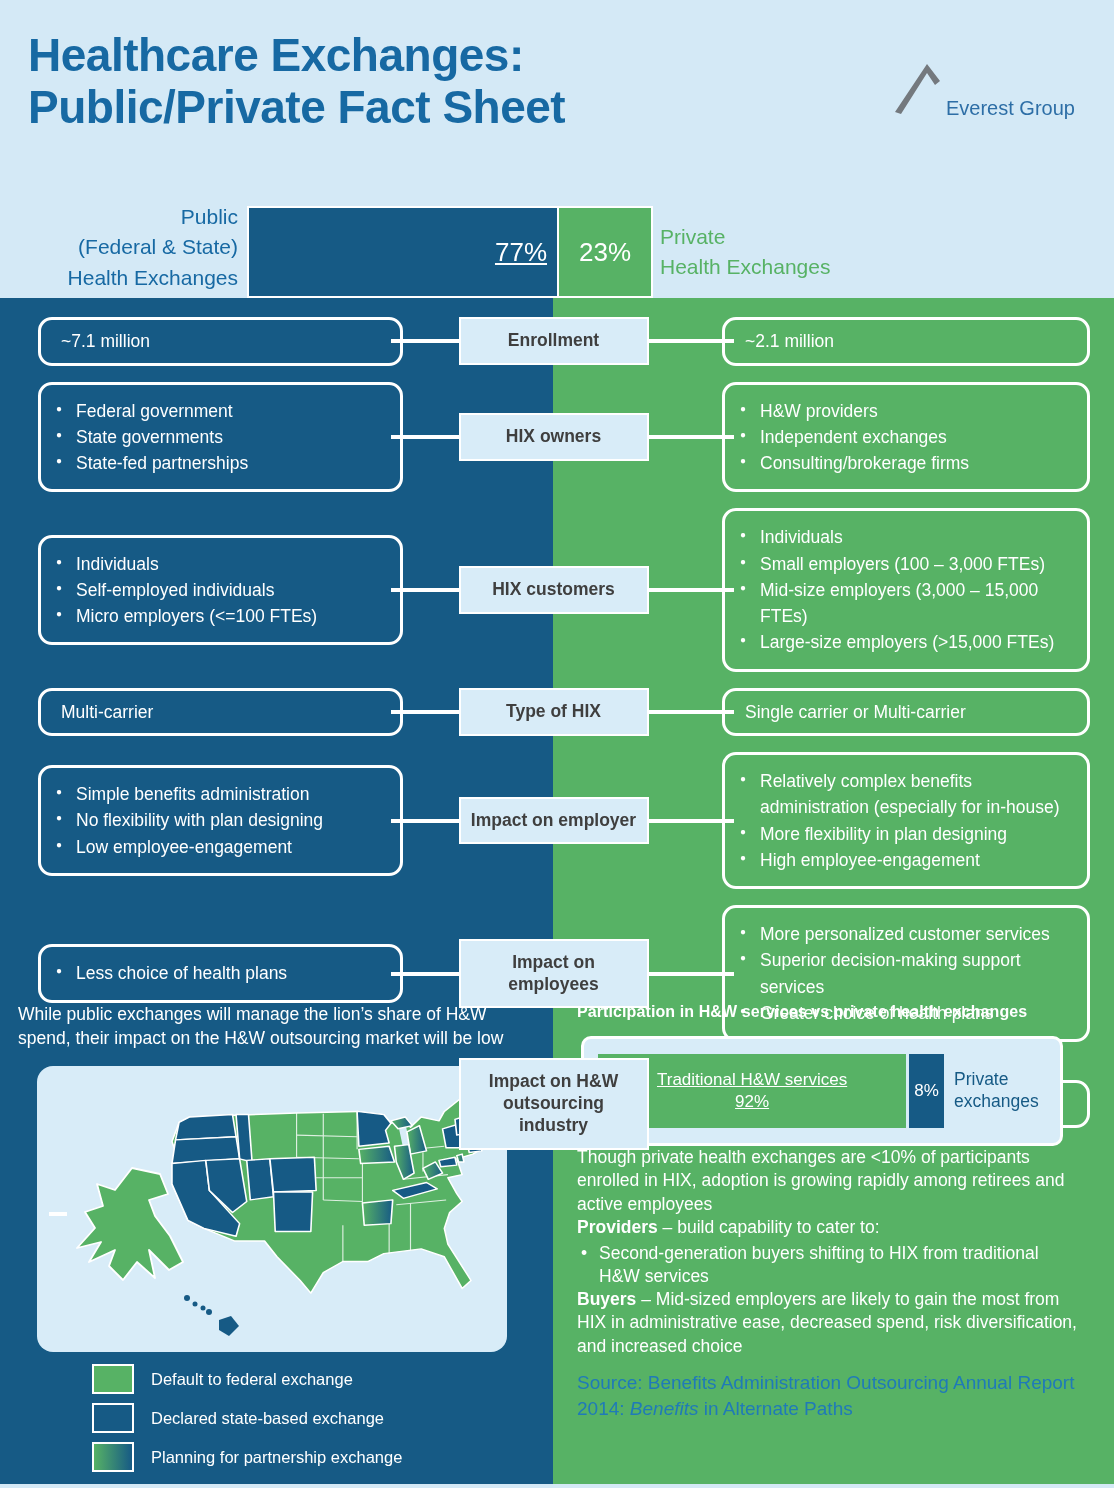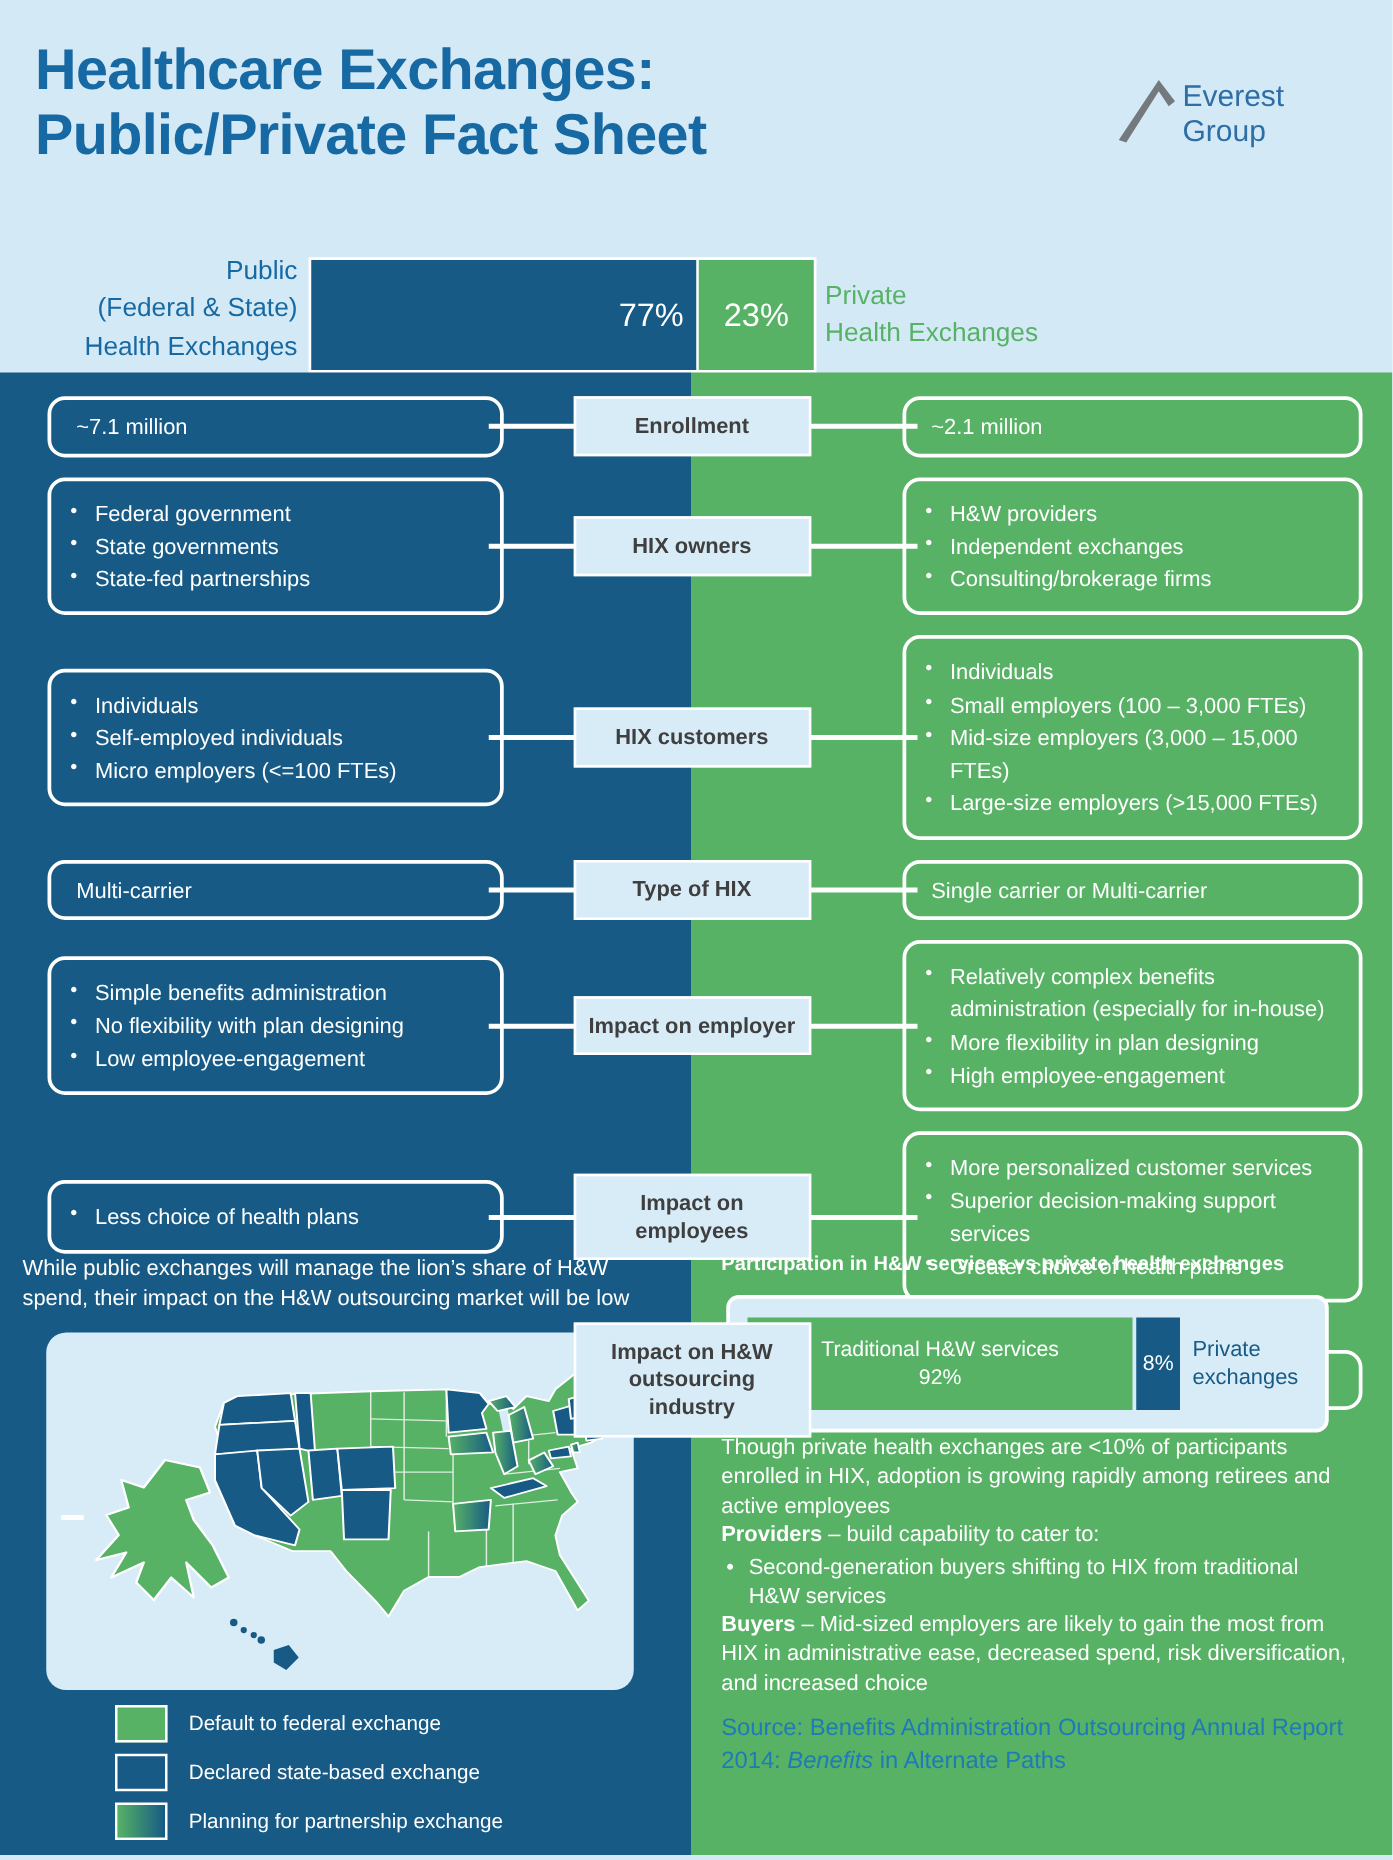--- a/index.html
+++ b/index.html
@@ -10,34 +10,34 @@
   }
   
   .hdr{position:absolute; left:28px; top:30px;}
   .hdr h1{
     margin:0; font-size:46px; line-height:1.13; font-weight:bold;
     color:#1769a3; letter-spacing:-0.5px;
   }
   .logo{position:absolute; right:26px; top:58px; width:200px; height:70px;}
   .logo svg{position:absolute; left:6px; top:0;}
   .logo .logo-text{
-    position:absolute; left:58px; bottom:8px; font-size:24px; color:#2d6ea6;
+    position:absolute; left:58px; bottom:8px; font-size:20px; color:#2d6ea6;
   }
   
   .split{position:absolute; left:0; top:196px; width:1114px; height:104px;}
   .split .lbl-left{
     position:absolute; left:0; top:6px; width:238px; text-align:right;
     color:#1769a3; font-size:21px; line-height:1.45;
   }
   .split .bars{
     position:absolute; left:247px; top:10px; width:402px; height:88px;
     display:flex; border:2px solid #ffffff; box-sizing:content-box; background:#fff;
   }
   .seg{display:flex; align-items:center; color:#fff; font-size:26px; box-sizing:border-box;}
-  .seg.pub{background:#165a85; justify-content:flex-end; padding-right:10px;}
+  .seg.pub{background:#165a85; justify-content:flex-end; padding-right:10px;text-decoration:underline;}
   .seg.priv{background:#57b265; justify-content:center; margin-left:2px;}
   .split .lbl-right{
     position:absolute; left:660px; top:26px; color:#57b265; font-size:21px; line-height:1.45;
   }
   
   .panels{
     position:absolute; left:0; top:298px; width:1114px; height:1186px;
     background:linear-gradient(90deg,#165a85 0,#165a85 553px,#57b265 553px,#57b265 100%);
   }
   .rows{padding-top:19px;}
@@ -357,21 +357,21 @@
     <span class="swatch sw-gradient"></span>
     <span class="legend-label">Planning for partnership exchange</span>
   </div>
           </div>
       </div>
 
       <div class="br">
         <p class="chart-title">Participation in H&amp;W services vs private health exchanges</p>
         <div class="chart-box">
           <div class="pbar">
-            <div class="pseg-green" id="pseg-green" style="flex-grow: 92;">
+            <div class="pseg-green" id="pseg-green" style="flex-grow: 92; text-decoration: underline;">
               <span>Traditional H&amp;W services</span>
               <span>92%</span>
             </div>
             <div class="pseg-blue" id="pseg-blue" style="flex-grow: 8;">
               <span>8%</span>
             </div>
           </div>
           <div class="pcap">
             <span>Private</span><br>
             <span>exchanges</span>

